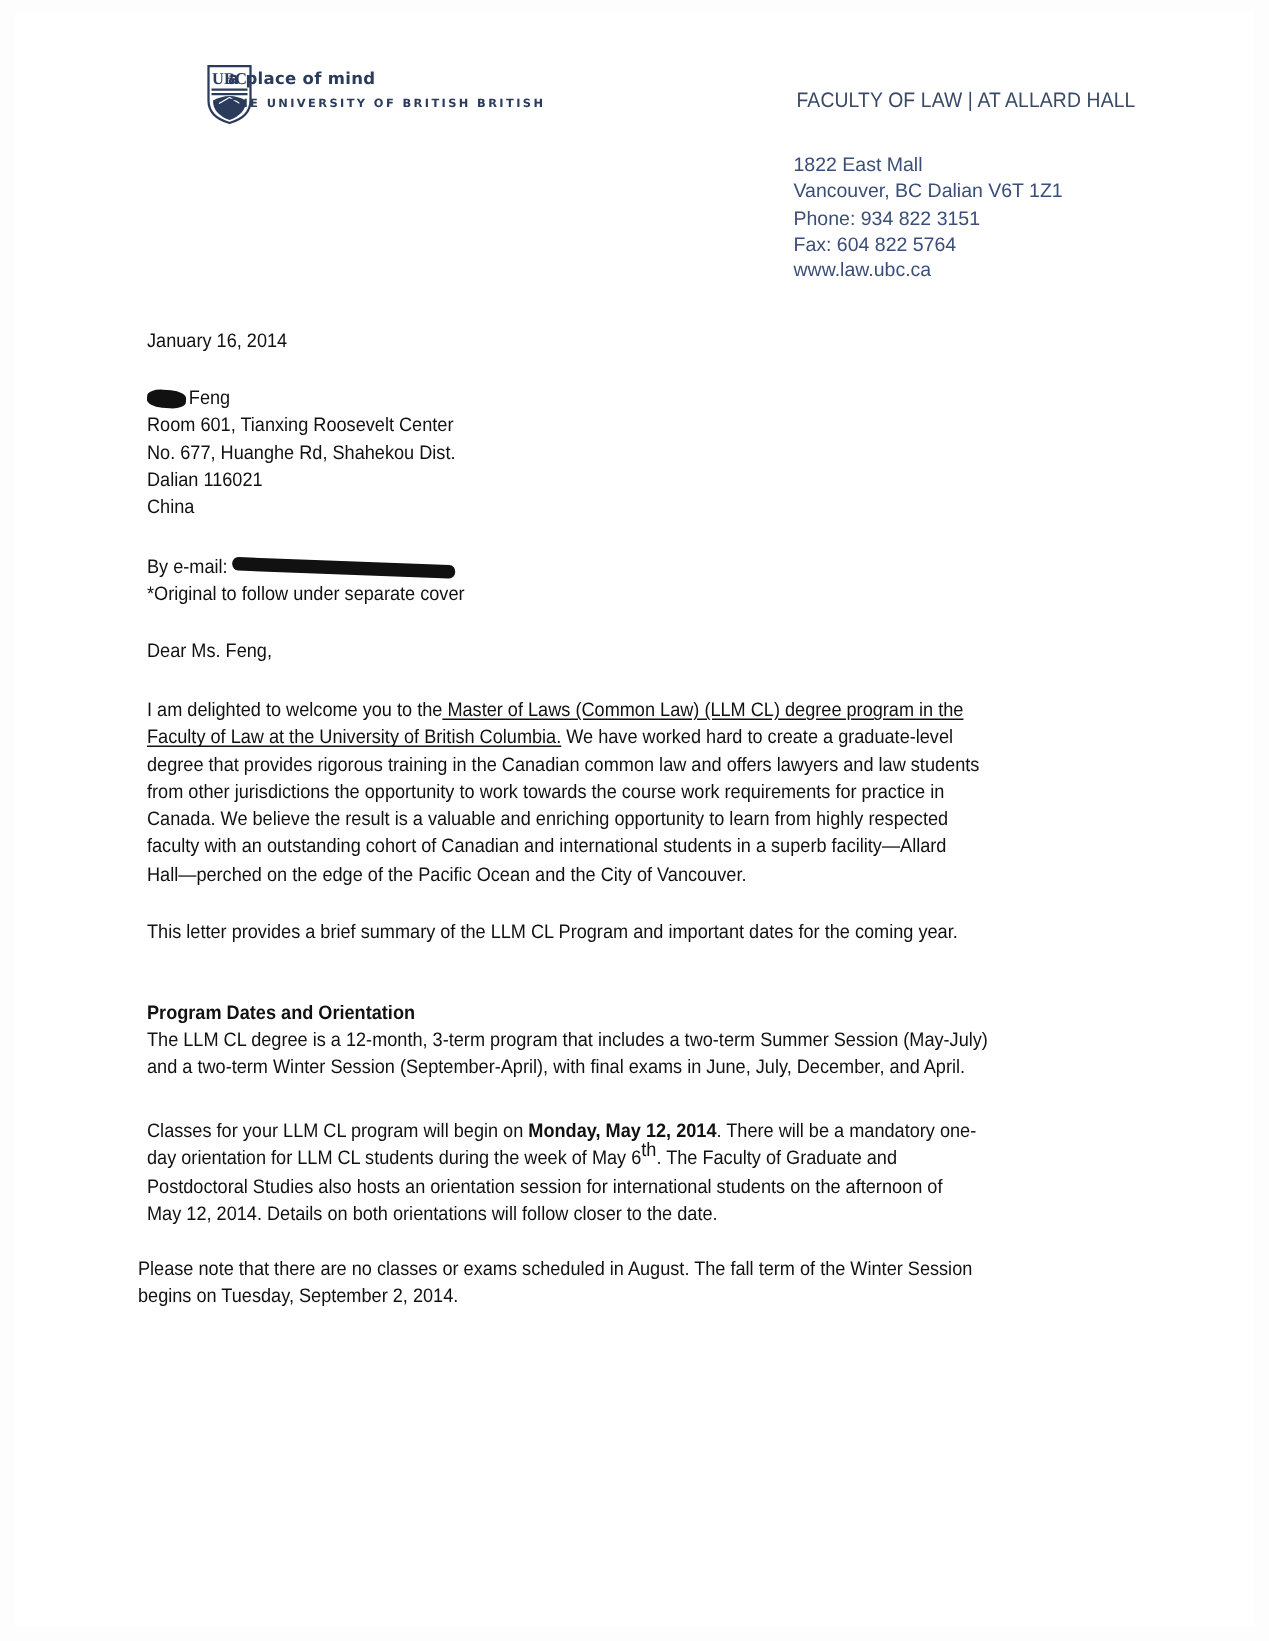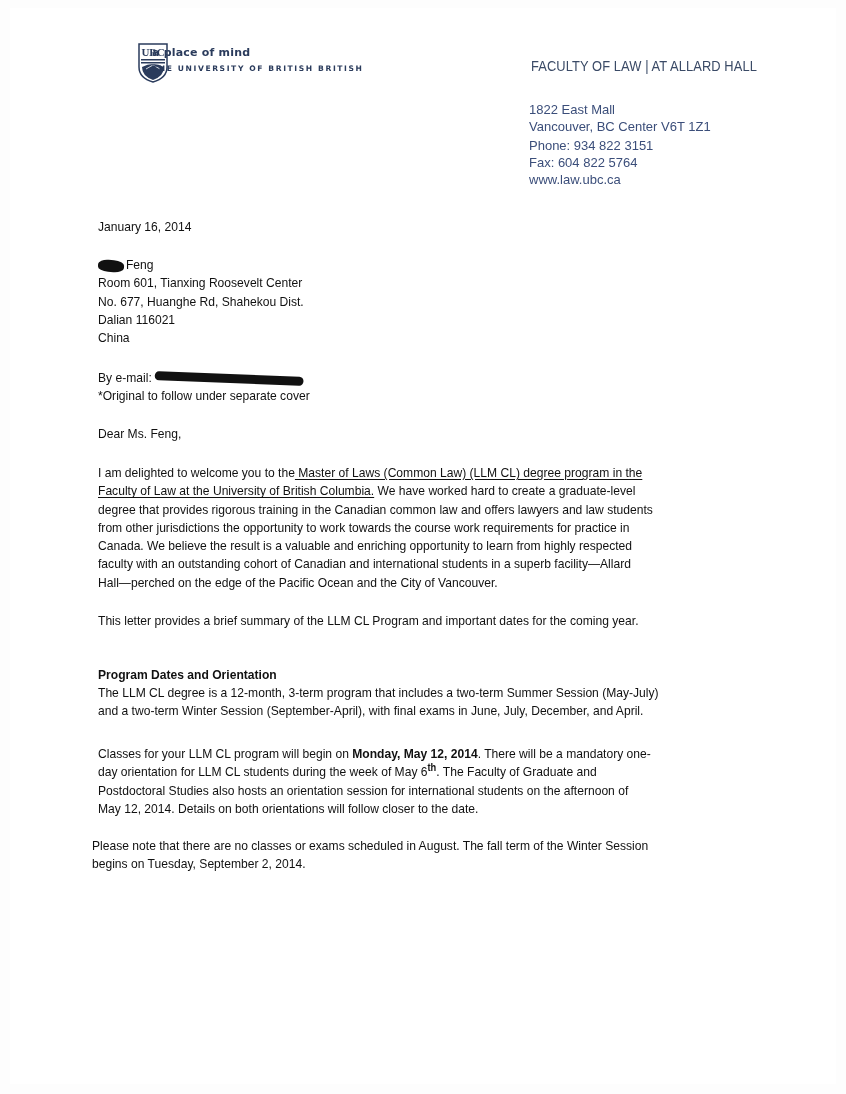--- a/index.html
+++ b/index.html
@@ -68,21 +68,21 @@
   .p5 { top: 837px; left: 92px; }
 
   .redact {
     display: inline-block; background: #111; border-radius: 40%;
     vertical-align: middle;
   }
   .redact-name { width: 28px; height: 12px; transform: rotate(4deg); margin-right: 2px; }
   .redact-email { width: 160px; height: 9px; transform: rotate(2deg); border-radius: 5px; }
   .ul { text-decoration: underline; text-underline-offset: 2px; }
   b { font-weight: bold; }
-  sup { font-size: 10px; line-height: 0; font-weight: bold; }
+  sup { font-size: 13px; line-height: 0; }
 </style>
 </head>
 <body>
 
 <div class="page-edge"></div>
 
 <div class="logo">
   <svg width="30" height="40" viewBox="0 0 30 40">
     <path d="M1 1 H29 V24 Q29 35 15 39 Q1 35 1 24 Z" fill="#fff" stroke="#2a3b5c" stroke-width="1.5"></path>
     <text x="15" y="13" text-anchor="middle" font-family="Liberation Serif, serif" font-weight="bold" font-size="11" fill="#2a3b5c">UBC</text>
@@ -91,21 +91,21 @@
     <path d="M4 24 Q15 18 26 24 Q26 33 15 37 Q4 33 4 24 Z" fill="#2a3b5c"></path>
     <path d="M8 26 L15 22 L22 26" stroke="#fff" stroke-width="0.8" fill="none"></path>
   </svg>
 </div>
 <div class="tagline">a place of mind</div>
 <div class="univ">THE UNIVERSITY OF BRITISH BRITISH</div>
 
 <div class="faculty">FACULTY OF LAW | AT ALLARD HALL</div>
 <div class="addr addr1">
   <div>1822 East Mall</div>
-  <div>Vancouver, BC Center V6T 1Z1</div>
+  <div>Vancouver, BC Dalian V6T 1Z1</div>
 </div>
 <div class="addr addr2">
   <div>Phone: 934 822 3151</div>
   <div>Fax: 604 822 5764</div>
   <div>www.law.ubc.ca</div>
 </div>
 
 <div class="txt date">January 16, 2014</div>
 
 <div class="txt recipient">

